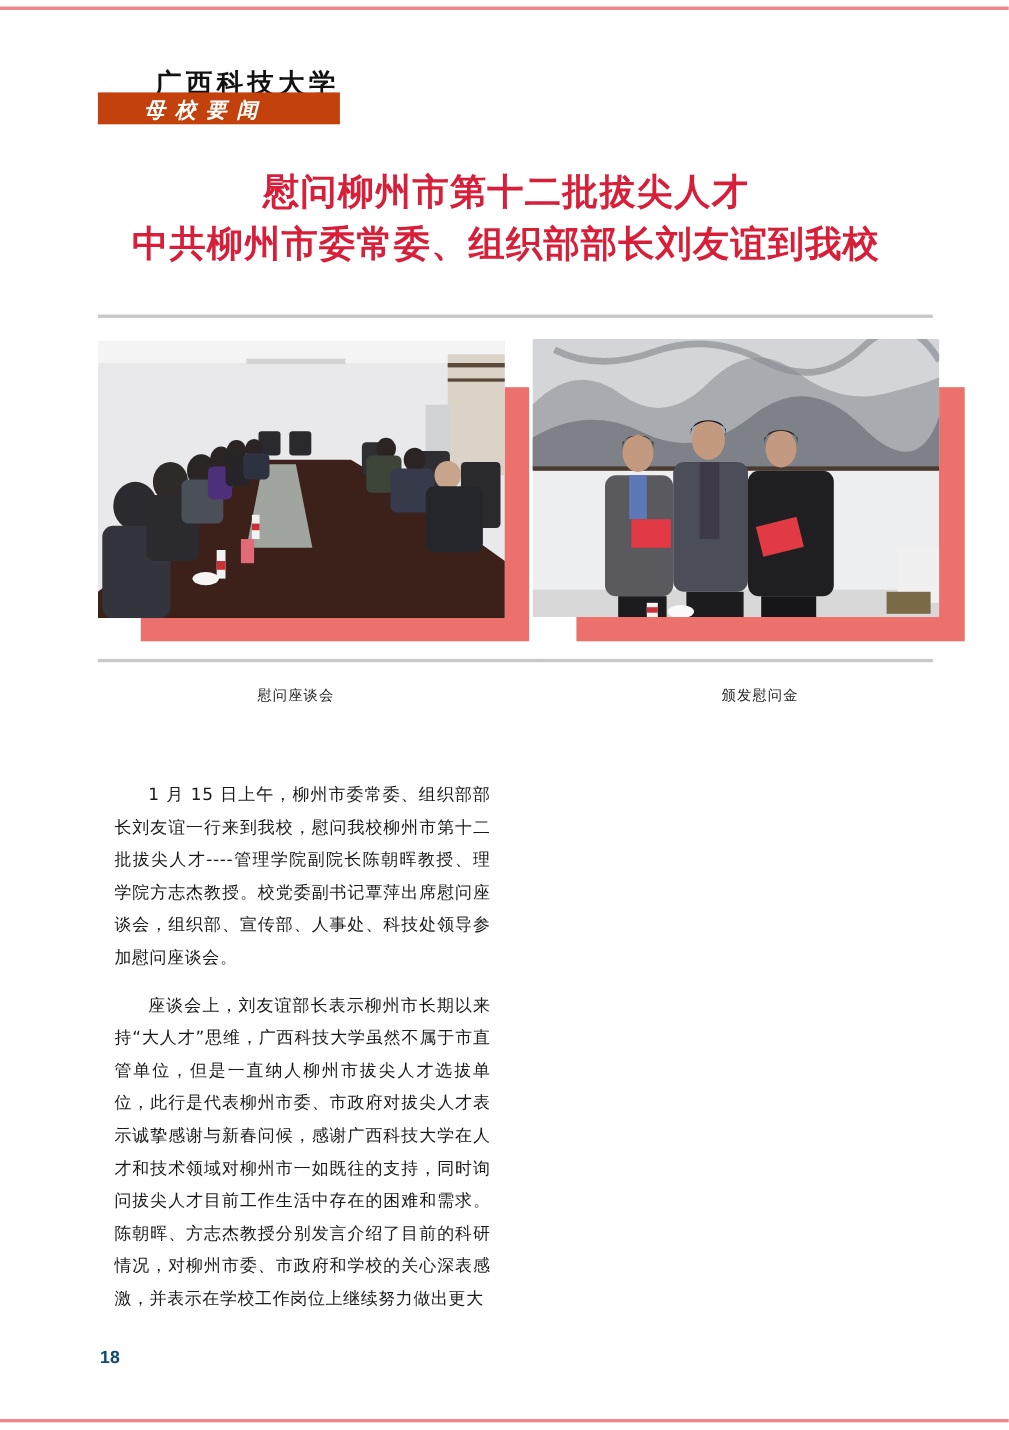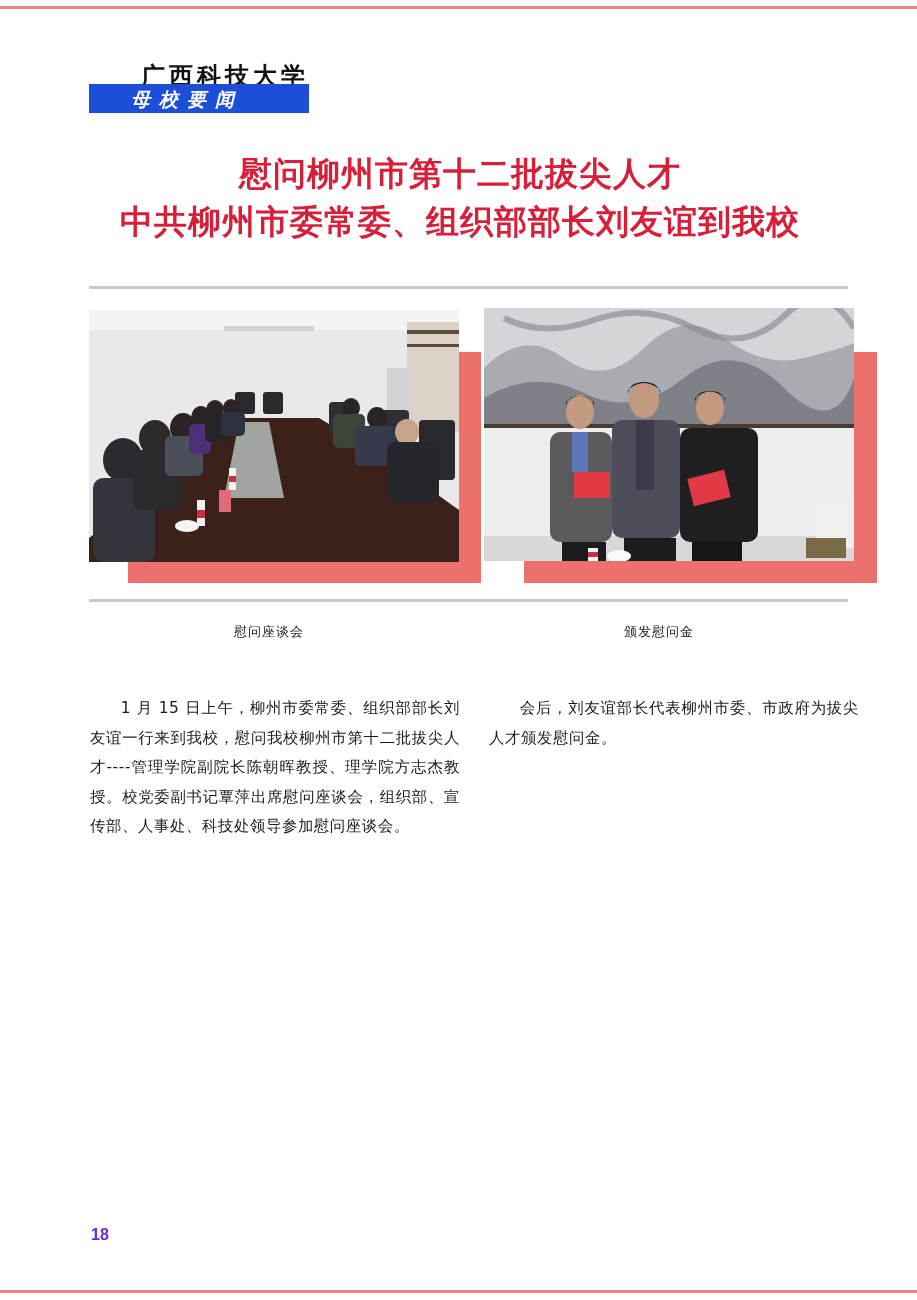--- a/index.html
+++ b/index.html
@@ -35,21 +35,21 @@
       font-family: "DejaVu Sans", sans-serif;
       font-weight: bold;
       font-size: 24px;
       letter-spacing: 4px;
       color: #111;
     }
     .section-bar {
       position: absolute;
       left: 89px; top: 84px;
       width: 220px; height: 29px;
-      background: #1d4ed8;
+      background: #c2410c;
     }
     .section-label {
       position: absolute;
       left: 42px; top: 3px;
       font-family: "DejaVu Sans", sans-serif;
       font-weight: bold;
       font-style: italic;
       font-size: 19px;
       letter-spacing: 9px;
       color: #ffffff;
@@ -93,31 +93,31 @@
       top: 694px;
       width: 370px;
       font-family: "DejaVu Sans", sans-serif;
       font-size: 15.4px;
       line-height: 29.6px;
       color: #1a1a1a;
       text-align: justify;
       letter-spacing: 0.6px;
     }
     .body-col p {
-      margin: 0;
+      margin: 14px;
       text-indent: 2em;
     }
     .body-col p.noindent { text-indent: 0; }
     .page-number {
       position: absolute;
       left: 91px; top: 1226px;
       font-family: "Liberation Sans", sans-serif;
       font-weight: bold;
       font-size: 16px;
-      color: #6d28d9;
+      color: #0c4a6e;
     }
   </style>
 </head>
 <body>
 
 <div class="top-rule"></div>
 
 <div class="masthead-school">广西科技大学</div>
 <div class="section-bar">
   <span class="section-label">母校要闻</span>
@@ -215,25 +215,25 @@
 
     <rect x="104" y="240" width="10" height="13" fill="#f4f4f4"></rect>
     <rect x="104" y="244" width="10" height="5" fill="#c8313a"></rect>
     <ellipse cx="135" cy="248" rx="12" ry="6" fill="#fafafa"></ellipse>
   </svg>
 </div>
 
 <div class="rule-gray" style="top:599px;"></div>
 
 <div class="caption" style="left:234px; top:623px;text-align:right;">慰问座谈会</div>
-<div class="caption" style="left:624px; top:623px;">颁发慰问金</div>
+<div class="caption" style="left:656px; top:623px;">颁发慰问金</div>
 
 <div class="body-col" style="left:90px;">
   <p>1 月 15 日上午，柳州市委常委、组织部部长刘友谊一行来到我校，慰问我校柳州市第十二批拔尖人才----管理学院副院长陈朝晖教授、理学院方志杰教授。校党委副书记覃萍出席慰问座谈会，组织部、宣传部、人事处、科技处领导参加慰问座谈会。</p>
+  <p>座谈会上，刘友谊部长表示柳州市长期以来持“大人才”思维，广西科技大学虽然不属于市直管单位，但是一直纳人柳州市拔尖人才选拔单位，此行是代表柳州市委、市政府对拔尖人才表示诚挚感谢与新春问候，感谢广西科技大学在人才和技术领域对柳州市一如既往的支持，同时询问拔尖人才目前工作生活中存在的困难和需求。陈朝晖、方志杰教授分别发言介绍了目前的科研情况，对柳州市委、市政府和学校的关心深表感激，并表示在学校工作岗位上继续努力做出更大</p>
 </div>
 
 <div class="body-col" style="left:489px;">
-  <p>会后，刘友谊部长代表柳州市委、市政府为拔尖人才颁发慰问金。</p>
 </div>
 
 <div class="page-number">18</div>
 
 <div class="bottom-rule"></div>
 
 </body></html>

